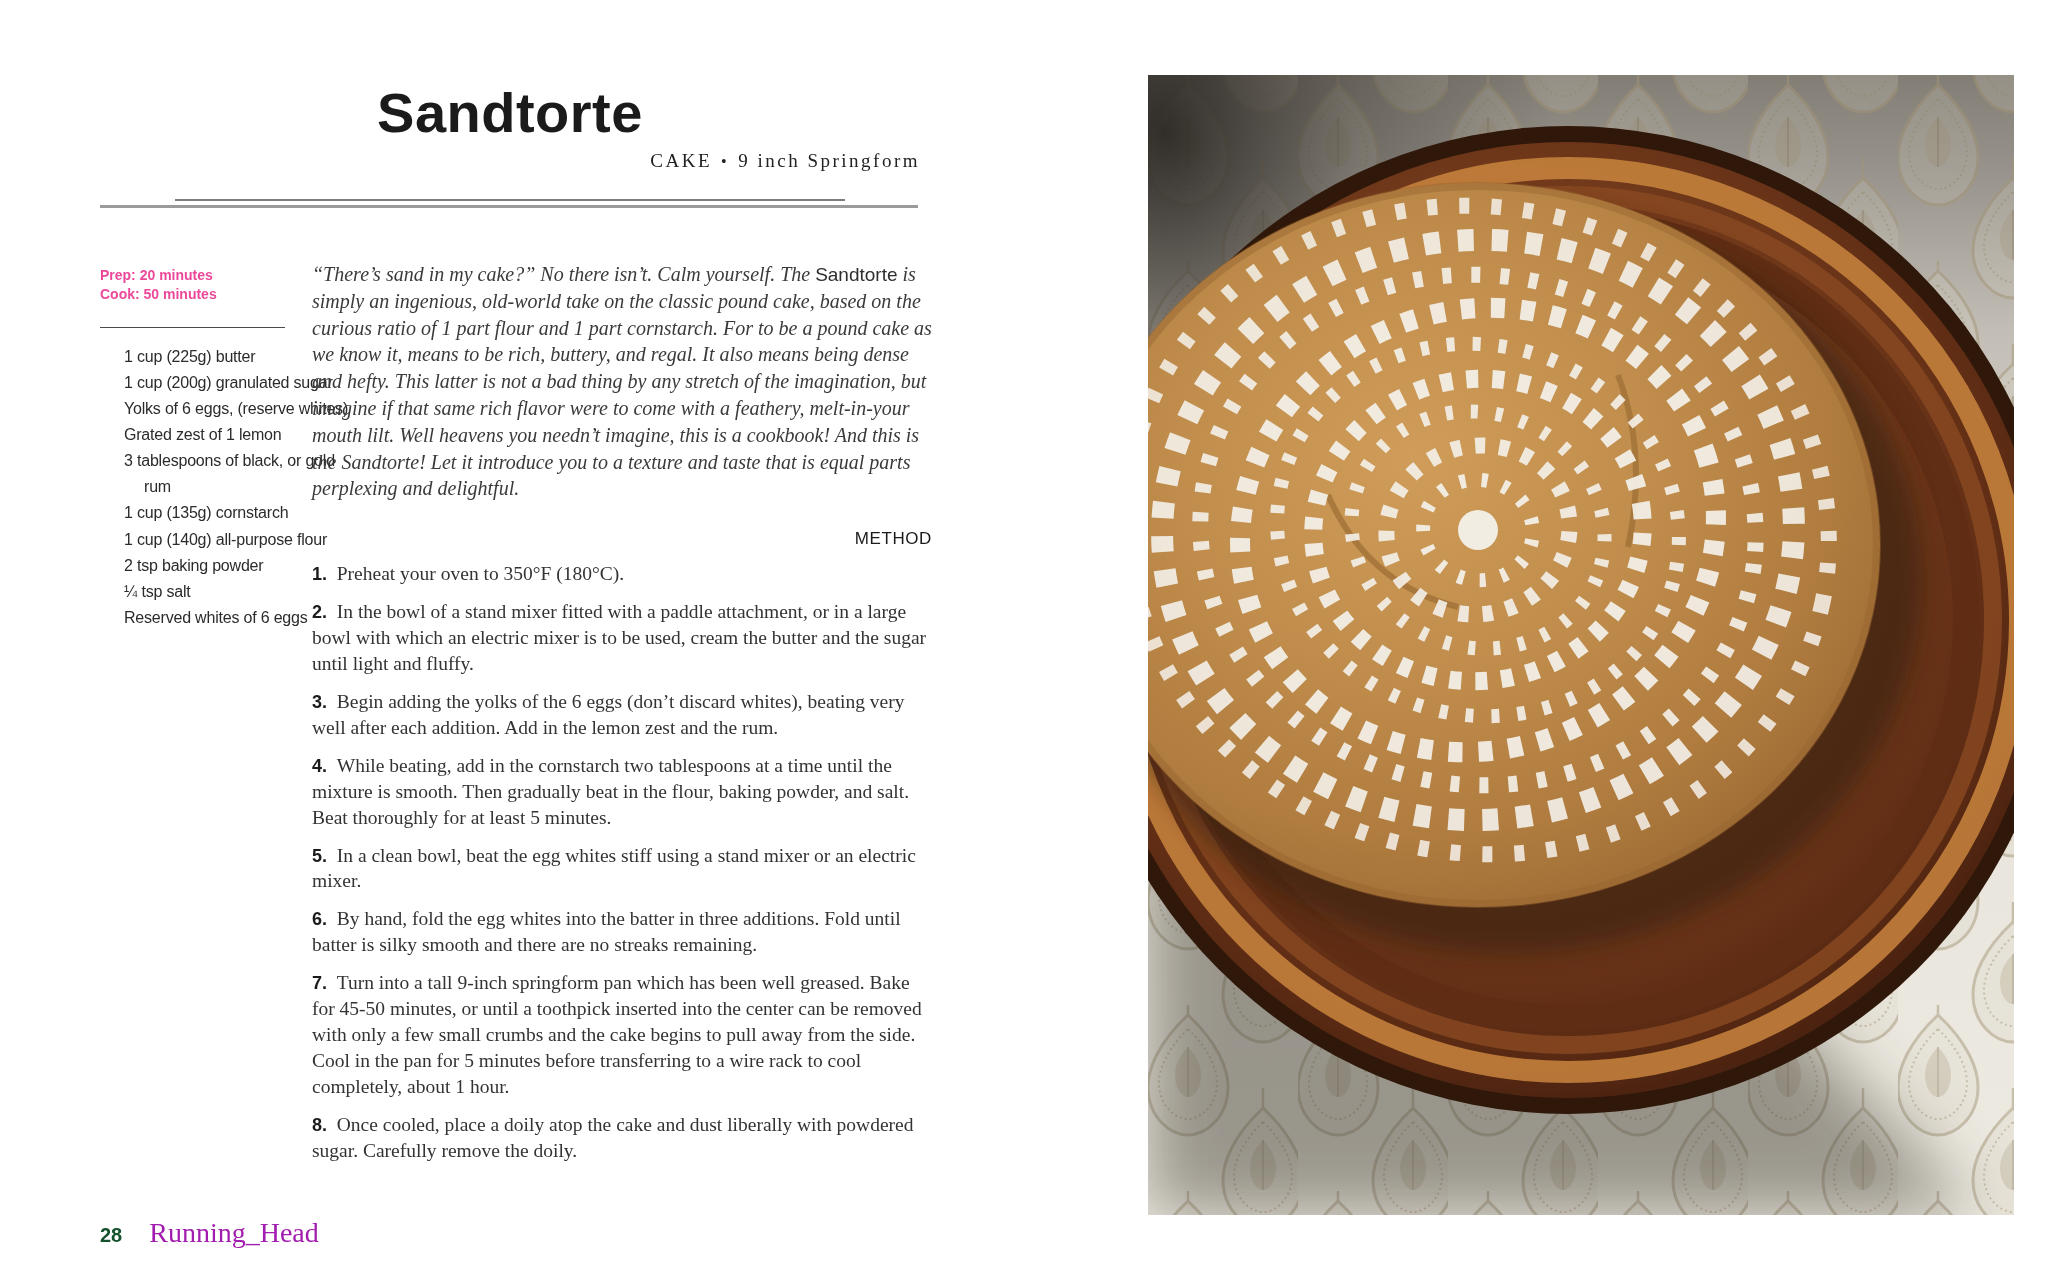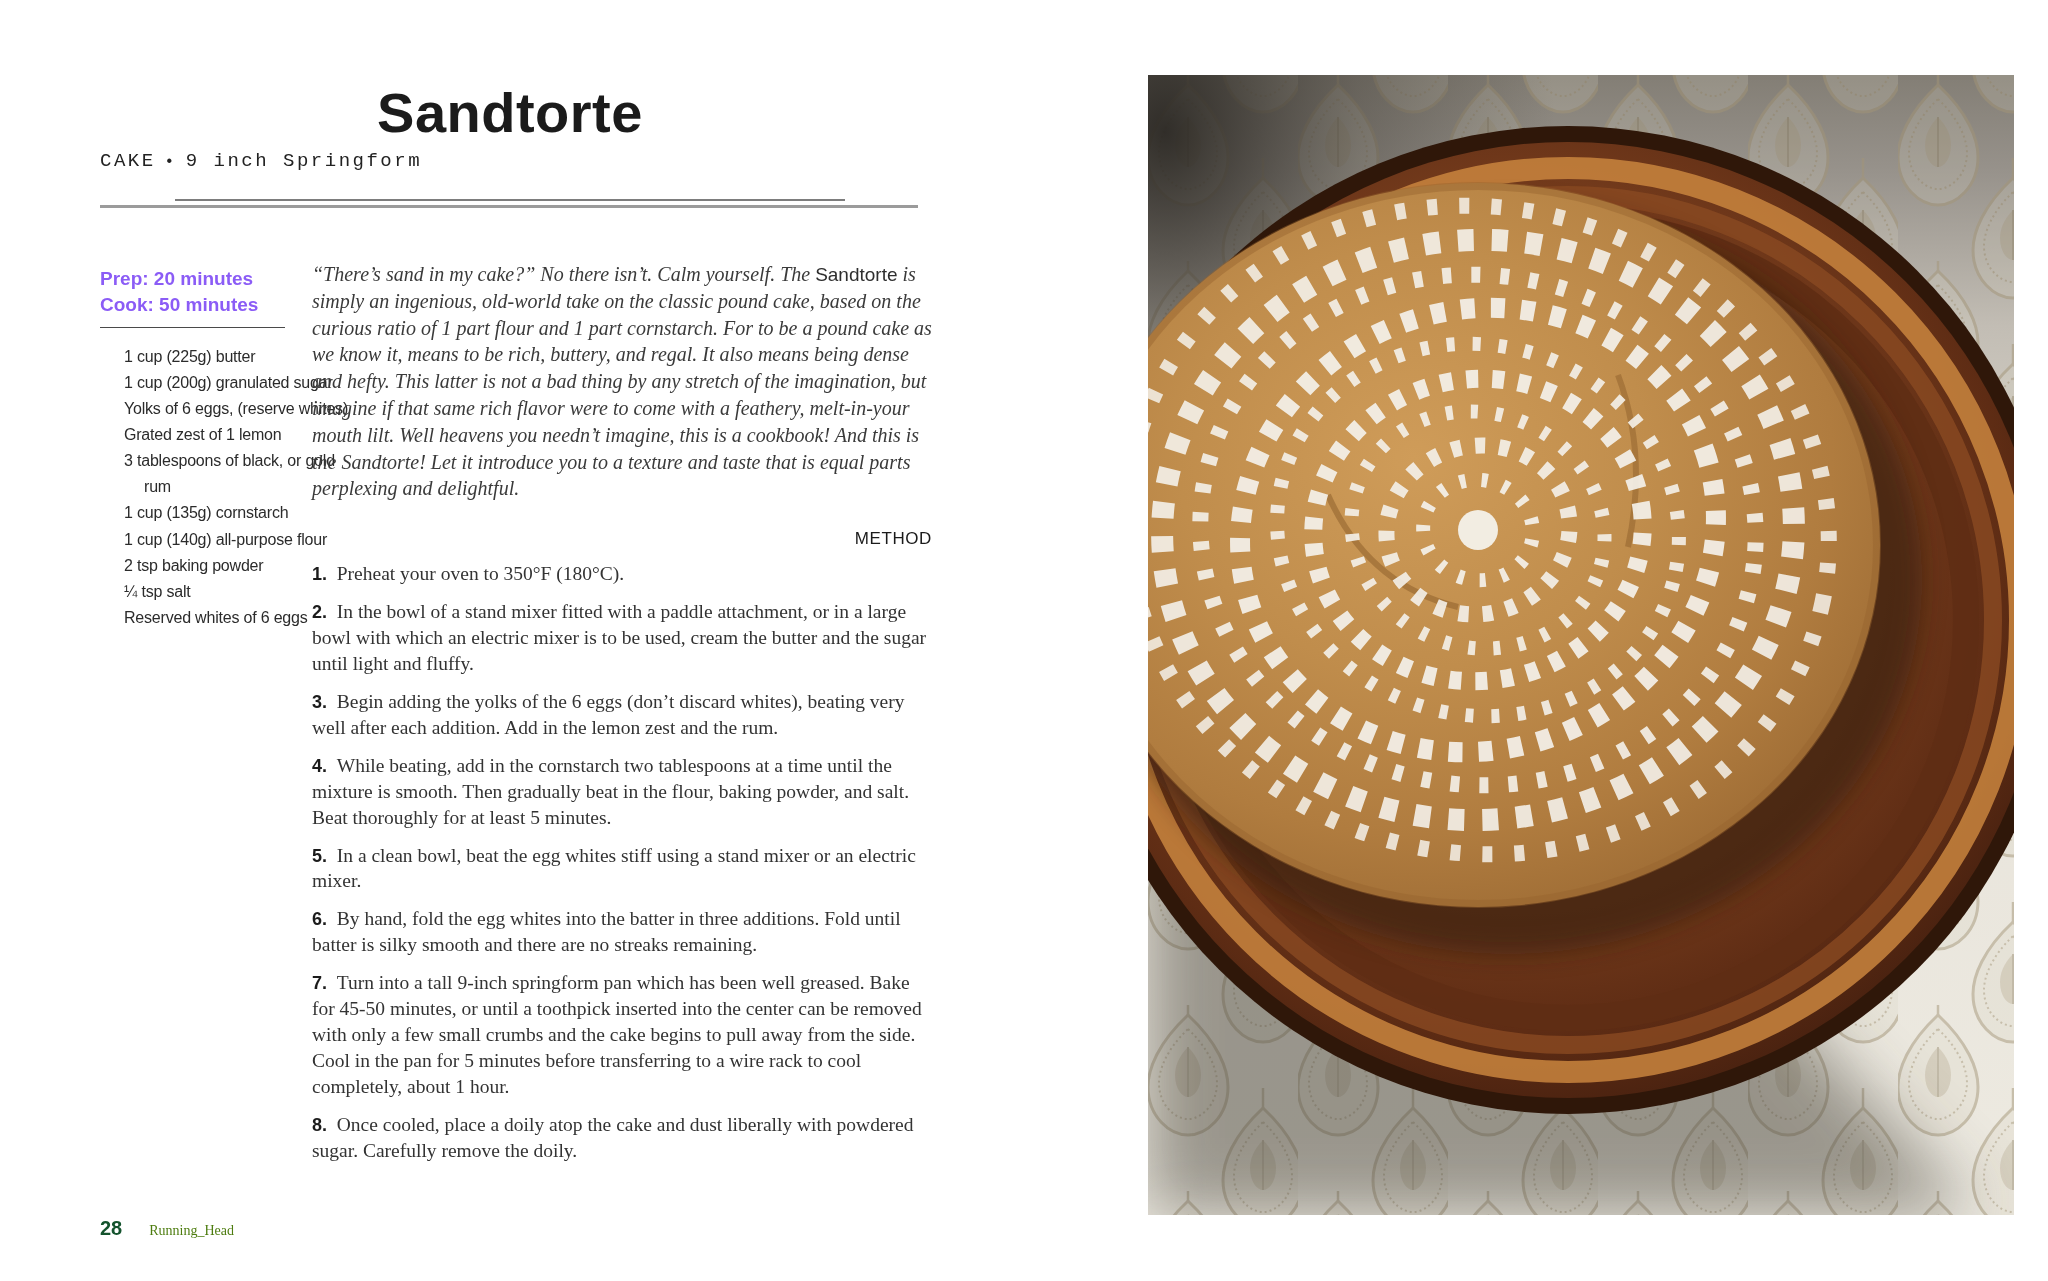--- a/index.html
+++ b/index.html
@@ -13,31 +13,31 @@
   .page { position:absolute; inset:0; }
 
   
   .title {
     position:absolute; left:100px; top:80px; width:820px;
     text-align:center; font-size:56px; font-weight:bold;
     letter-spacing:0.5px; color:#1b1b1b;
   }
   .subtitle {
     position:absolute; left:100px; top:150px; width:820px;
-    text-align:left; font-family:Liberation Mono, monospace;
+    text-align:right; font-family:Liberation Serif, serif;
     font-size:19px; letter-spacing:2.5px; color:#222;
   }
   .subtitle .bullet { padding:0 9px; font-size:16px; }
   .rule-top    { position:absolute; left:175px; top:199px; width:670px; height:2px; background:#7d7d7d; }
   .rule-bottom { position:absolute; left:100px; top:205px; width:818px; height:3px; background:#9b9b9b; }
 
   
   .meta {
     position:absolute; left:100px; top:266px; width:240px;
-    font-weight:bold; font-size:19px; line-height:1.35; color:#8b5cf6;
+    font-weight:bold; font-size:14px; line-height:1.35; color:#ec4899;
   }
   .meta-divider { position:absolute; left:100px; top:327px; width:185px; height:1px; background:#4a4a4a; }
   .ingredients {
     position:absolute; left:100px; top:344px; width:226px;
     font-size:16px; line-height:1.63; color:#2b2b2b; letter-spacing:-0.2px;margin-left:24px;
   }
   .ing { padding-left:20px; text-indent:-20px; }
 
   
   .maincol { position:absolute; left:312px; top:261px; width:620px; }
@@ -51,21 +51,21 @@
   }
   .step {
     margin:12px 0 11px 0; font-family:"Liberation Serif", serif;
     font-size:19.5px; line-height:1.33; color:#333;
   }
   .stepnum { font-family:"Liberation Sans", sans-serif; font-weight:bold; font-size:18px; color:#1b1b1b; }
 
   
   .footer { position:absolute; left:100px; top:1217px; }
   .page-number { display:inline-block; font-weight:bold; font-size:20px; color:#14532d; }
-  .running-head { display:inline-block; margin-left:27px; font-family:"Liberation Serif", serif; font-size:14px; color:#4d7c0f; }
+  .running-head { display:inline-block; margin-left:27px; font-family:"Liberation Serif", serif; font-size:28px; color:#a21caf; }
 
   
   .photo {
     position:absolute; left:1148px; top:75px; width:866px; height:1140px;
     overflow:hidden; background:#e9e5dc;
   }
   .photo svg { display:block; }
 </style>
 </head>
 <body>

